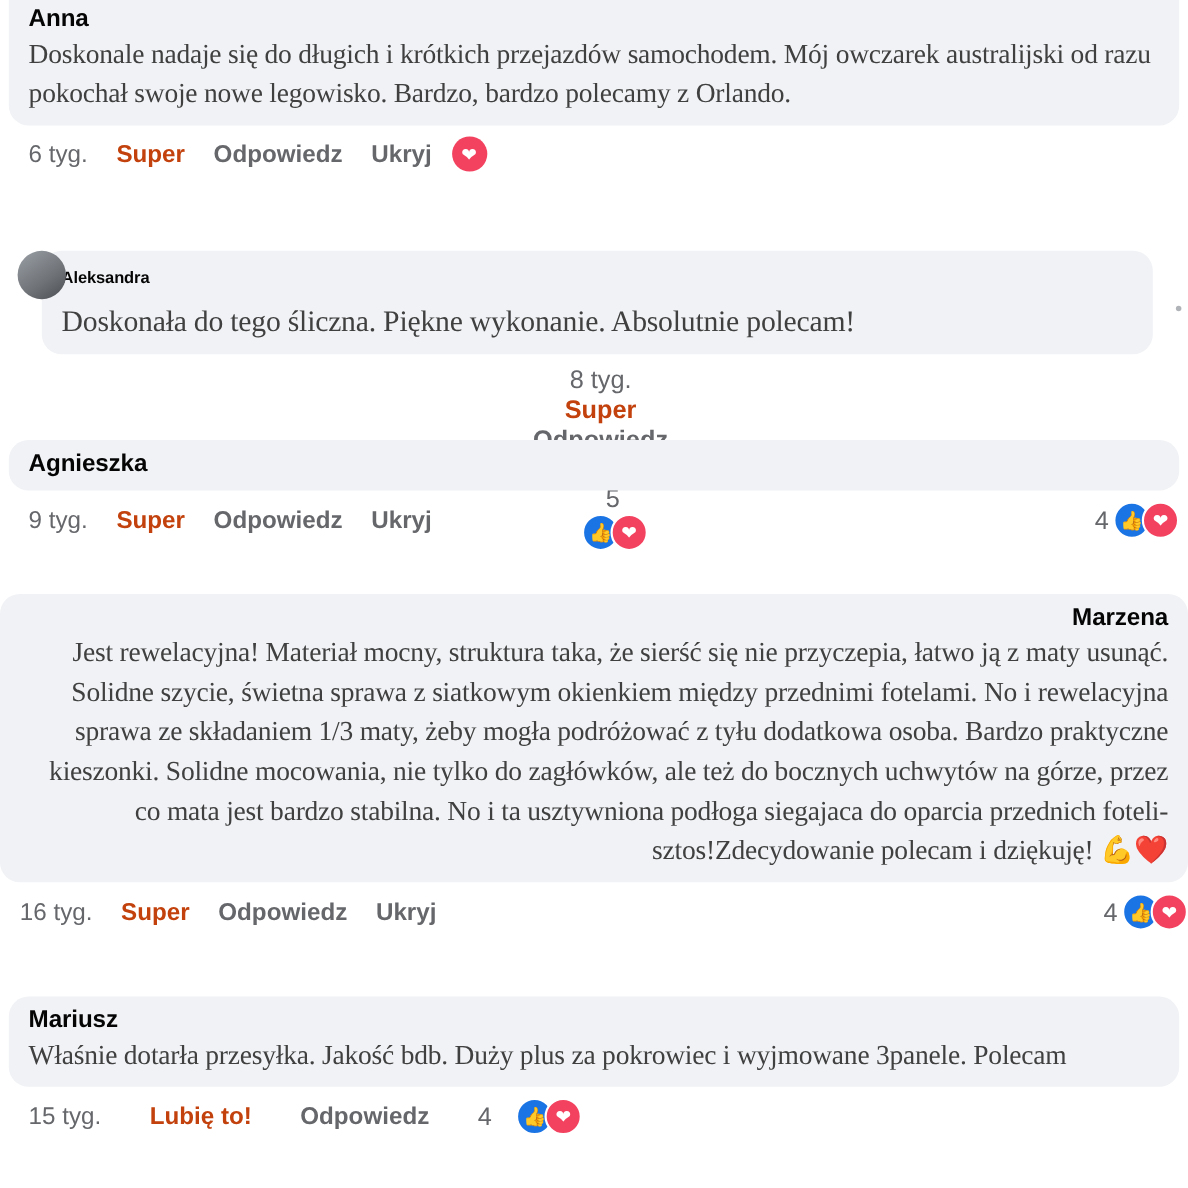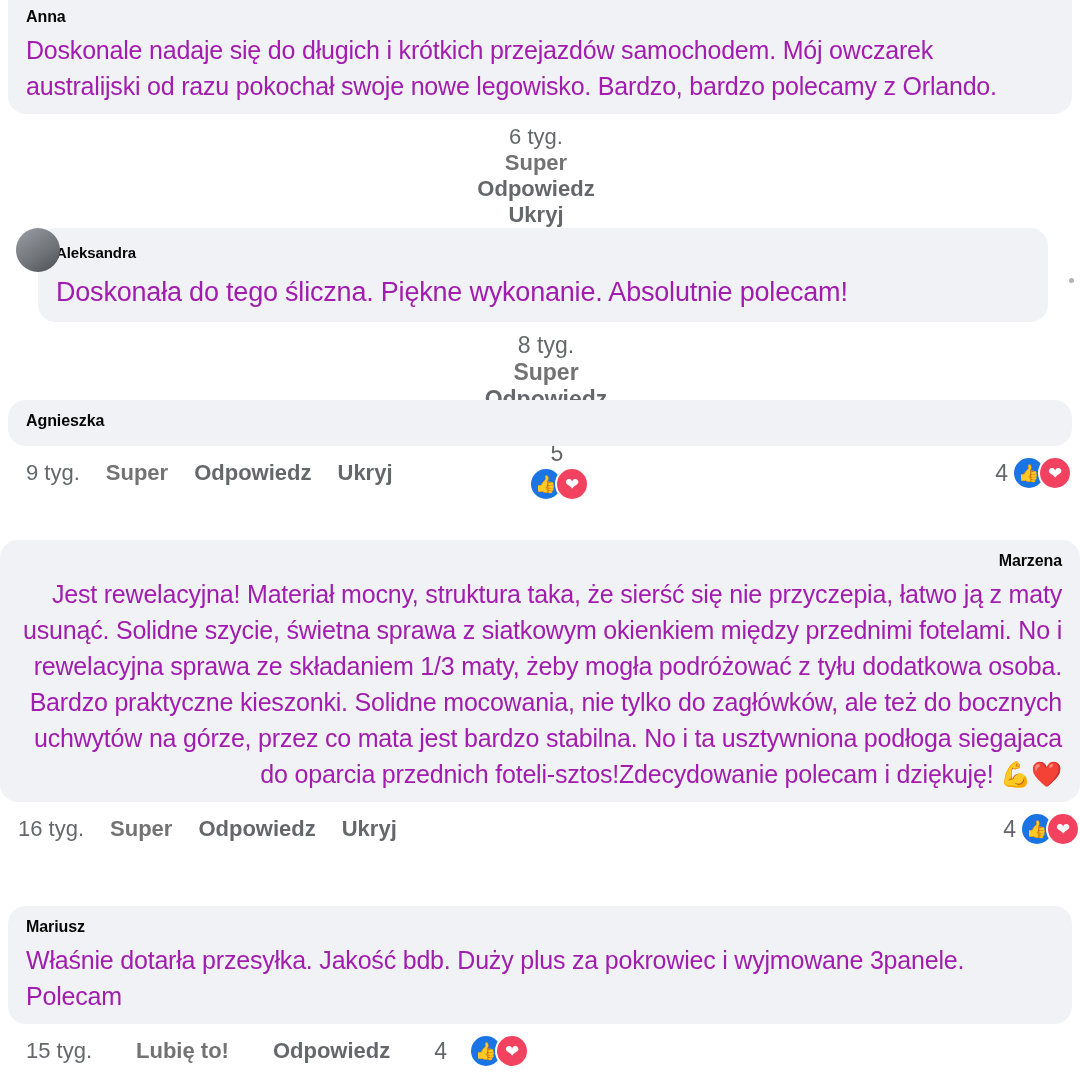--- a/index.html
+++ b/index.html
@@ -27,51 +27,52 @@
     position: relative;
   }
   .bubble {
     background: #f0f2f5;
     border-radius: 18px;
     padding: 6px 18px 10px 18px;
     box-sizing: border-box;
   }
   .author {
     font-weight: bold;
-    font-size: 16px;
+    font-size: 22px;
     line-height: 30px;
     color: #050505;
     letter-spacing: -0.1px;
   }
   .body-text {
     font-size: 25px;
     line-height: 36px;
-    color: #a21caf;
+    color: #404040;
     letter-spacing: -0.2px;
     white-space: pre-wrap;
+    font-family: Liberation Serif, serif;
   }
   .meta {
     display: flex;
     align-items: center;
     padding: 10px 0 6px 0;
     font-size: 22px;
     color: #65676b;
   }
   .meta .time {
     color: #65676b;
     margin-right: 26px;
     white-space: nowrap;
   }
   .meta .action {
     font-weight: bold;
     margin-right: 26px;
     white-space: nowrap;
   }
   .meta .action.react {
-    color: #737373;
+    color: #c2410c;
   }
   .meta .action.neutral {
     color: #65676b;
   }
   .meta .spacer { flex: 1; }
   .meta .count {
     font-size: 23px;
     color: #65676b;
     margin-right: 4px;
   }
@@ -124,21 +125,21 @@
     height: 44px;
     border-radius: 50%;
     background: linear-gradient(145deg,#9aa0a6 0%, #6f7277 60%, #4a4d52 100%);
     left: -22px;
     top: 0;
   }
 
   
   #c1 { position:absolute; left:8px; top:0px; width:1064px; }
   #c1 .bubble { width: 1064px; border-radius: 0 0 18px 18px; padding-top: 2px;}
-  #c1 .meta { padding-left: 18px; flex-direction: column; }
+  #c1 .meta { padding-left: 18px; }
 
   #c2 { position:absolute; left:38px; top:228px; width:1020px; }
   #c2 .bubble { width: 1010px; }
   #c2 .meta { padding-left: 22px; font-size: 23px; flex-direction: column;}
 
   #c3 { position:absolute; left:8px; top:400px; width:1064px; }
   #c3 .bubble { width: 1064px; }
   #c3 .meta { padding-left: 18px; align-items: center; }
 
   #c4 { position:absolute; left:0px; top:540px; width:1080px; }

